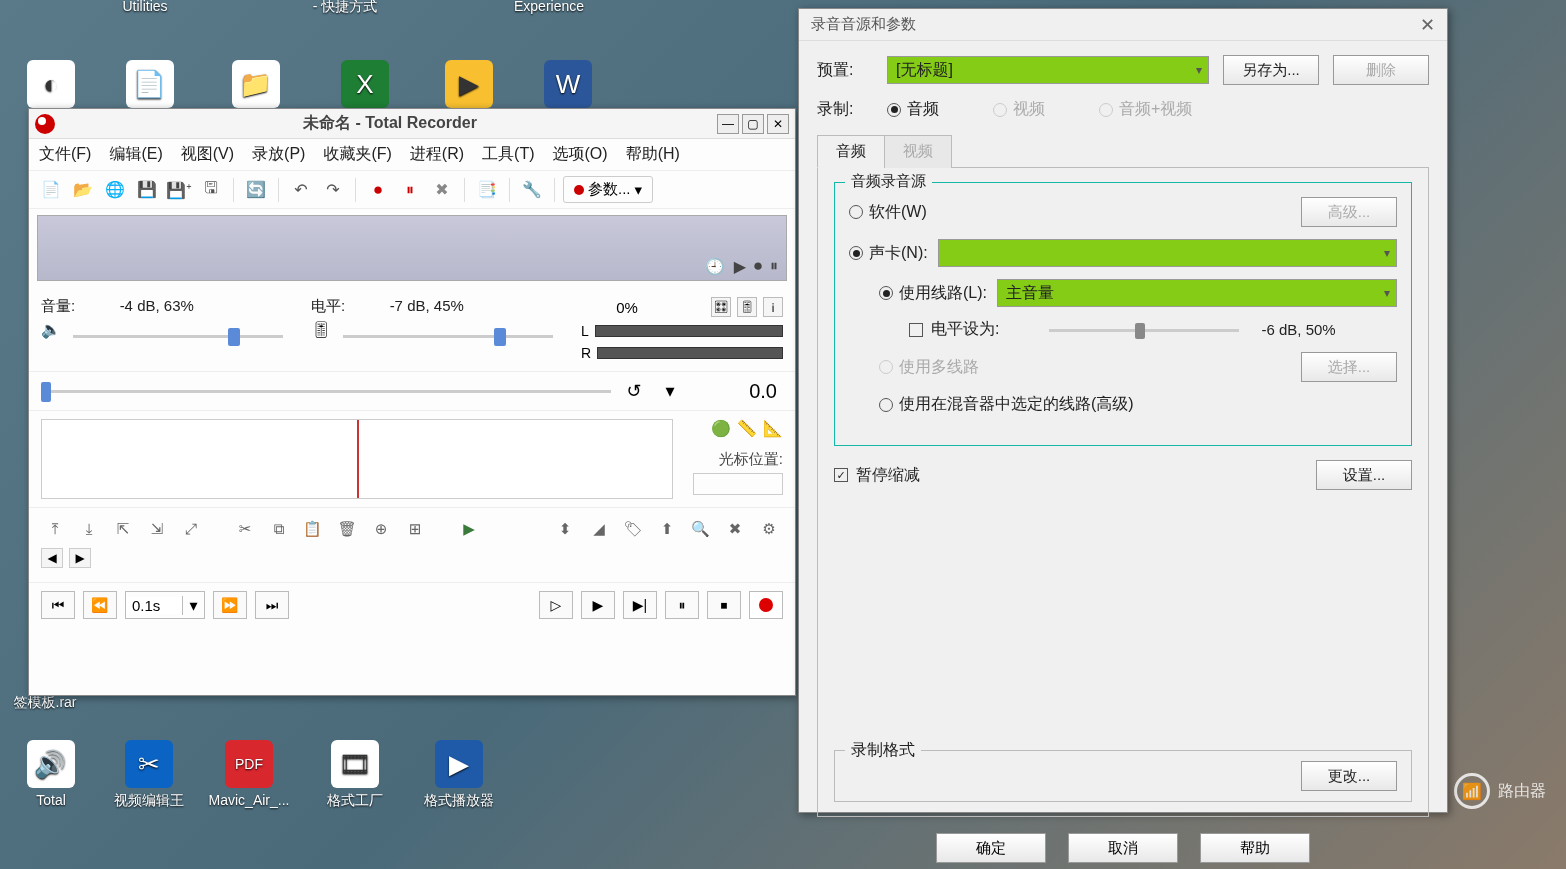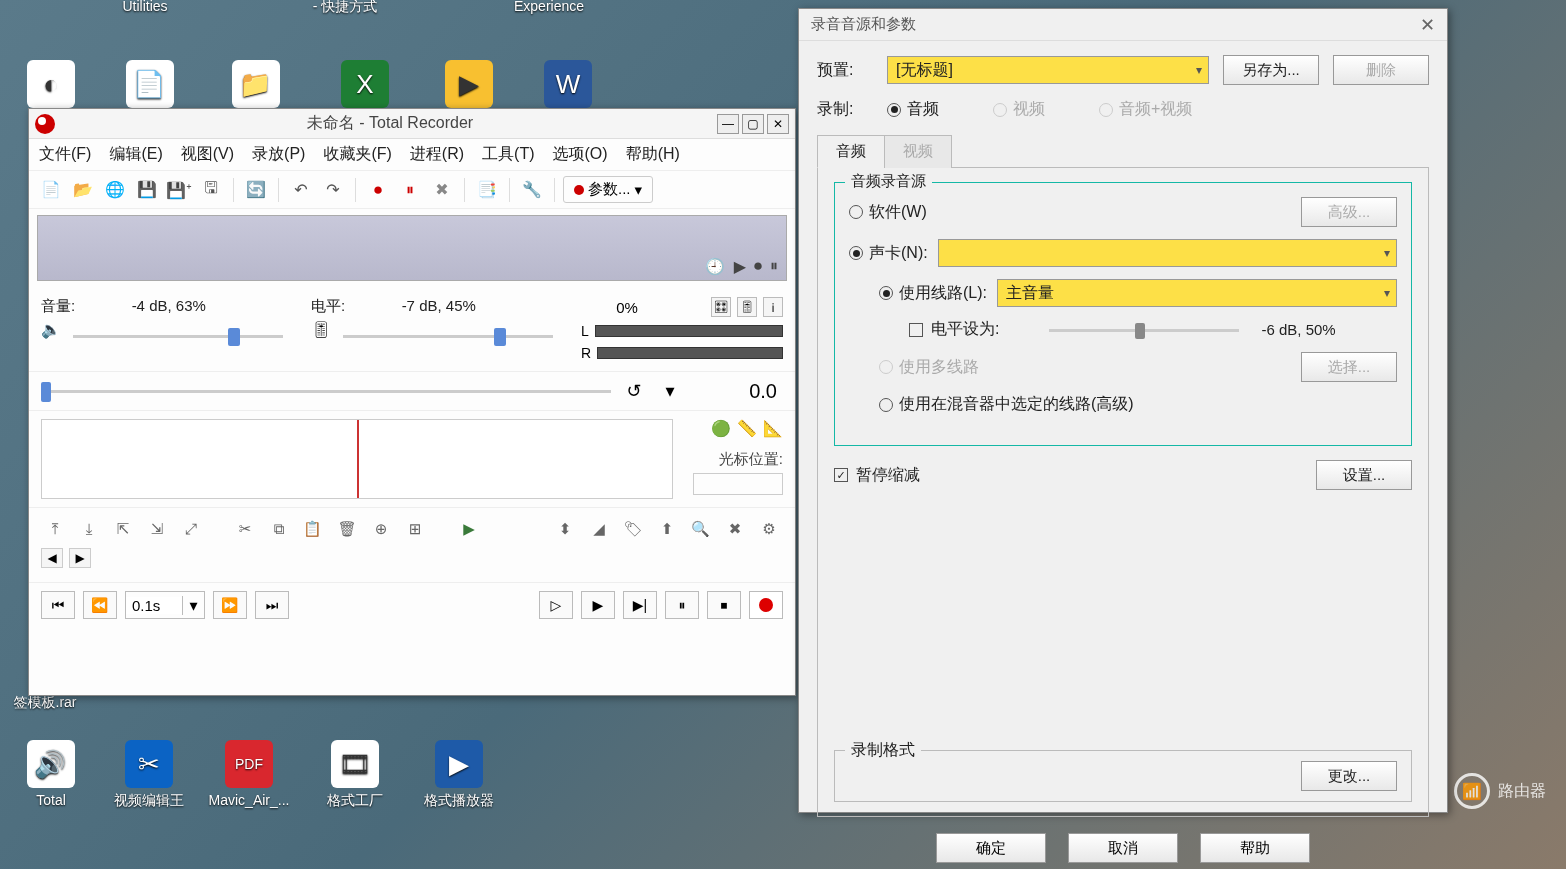--- a/index.html
+++ b/index.html
@@ -11,38 +11,38 @@
   .dicon .ibox { width: 48px; height: 48px; margin: 0 auto 4px; background: #fff; border-radius: 6px; display:flex;align-items:center;justify-content:center;font-size:26px;color:#333; }
   .watermark { position:absolute; right:20px; bottom:60px; color:#fff; opacity:.8; font-size:16px; display:flex; align-items:center; gap:8px;}
   .watermark .circle{width:36px;height:36px;border:3px solid #fff;border-radius:50%;display:flex;align-items:center;justify-content:center;}
 
   
   .win { position: absolute; background: #fff; border: 1px solid #888; box-shadow: 2px 2px 8px rgba(0,0,0,.4); }
   .win-main { left: 28px; top: 108px; width: 768px; height: 588px; background:#fdfdfd; }
   .titlebar { height: 30px; background: #f5f5f5; display: flex; align-items: center; padding: 0 6px; border-bottom:1px solid #ddd;}
   .titlebar .app-icon { width:20px;height:20px;background:#c00;border-radius:50%;margin-right:8px;position:relative;}
   .titlebar .app-icon::after{content:"";position:absolute;width:8px;height:8px;background:#fff;border-radius:50%;top:3px;left:3px;}
-  .titlebar .title { flex:1; text-align:center; font-size: 16px; color:#444; }
+  .titlebar .title { flex:1; text-align:center; font-size: 16px; color:#444;font-weight:bold; }
   .winbtns { display:flex; gap:3px;}
   .winbtn { width:22px;height:20px;border:1px solid #999;background:#eee;display:flex;align-items:center;justify-content:center;font-size:12px;cursor:pointer;}
   .menubar { height: 32px; display:flex; align-items:center; padding:6px 10px; gap:18px; font-size:16px; color:#222; border-bottom:1px solid #eee;}
   .menubar span { cursor:pointer; }
   .toolbar { height:38px; display:flex; align-items:center; padding:4px 8px; gap:4px; border-bottom:1px solid #eee;}
   .tbtn { width:28px;height:28px;display:flex;align-items:center;justify-content:center;border:1px solid transparent;border-radius:3px;font-size:16px;cursor:pointer;color:#555;}
   .tsep{width:1px;height:24px;background:#ddd;margin:0 4px;}
   .param-btn{display:flex;align-items:center;gap:4px;padding:3px 10px;border:1px solid #ccc;border-radius:3px;font-size:15px;cursor:pointer;}
   .param-btn .dot{width:10px;height:10px;background:#c00;border-radius:50%;}
 
   .wavearea{margin:6px 8px;height:66px;background:linear-gradient(#c8c8da,#b8b8cc);border:1px solid #aaa;position:relative;}
   .wave-ctrl{position:absolute;right:8px;bottom:4px;display:flex;gap:8px;font-size:16px;color:#444;}
 
   .levelpanel{display:flex;padding:10px 12px;align-items:flex-start;gap:20px;border-bottom:1px solid #eee;}
   .levblock{flex:0 0 auto;}
   .levlabel{font-size:15px;color:#222;}
-  .levval{font-size:15px;color:#222;margin-left:52px;}
+  .levval{font-size:15px;color:#222;margin-left:40px;}
   .slider{width:210px;height:20px;position:relative;margin-top:10px;}
   .slider .track{position:absolute;top:9px;left:0;right:0;height:3px;background:#ccc;}
   .slider .thumb{position:absolute;top:2px;width:12px;height:18px;background:#5a8ad8;border-radius:2px;}
   .spkicon{width:22px;height:22px;display:inline-block;margin-right:10px;vertical-align:middle;}
   .meterbox{flex:1;}
   .meterlabel{text-align:center;font-size:15px;}
   .meterrow{display:flex;align-items:center;gap:6px;font-size:14px;margin-top:6px;}
   .meter{flex:1;height:12px;background:#555;border:1px solid #333;}
   .meterend{width:110px;display:flex;justify-content:flex-end;gap:6px;}
   .miniico{width:20px;height:20px;border:1px solid #bbb;background:#f5f5f5;display:flex;align-items:center;justify-content:center;font-size:12px;}
@@ -78,21 +78,21 @@
   .stepsel .dd{width:22px;text-align:center;border-left:1px solid #bbb;}
   .tpspacer{flex:1;}
 
   
   .win-dlg { left: 798px; top: 8px; width: 650px; height: 805px; background:#f0f0f0; border:1px solid #888;}
   .dlg-title{height:32px;display:flex;align-items:center;padding:0 12px;font-size:15px;color:#555;border-bottom:1px solid #ddd;}
   .dlg-title .x{margin-left:auto;font-size:18px;color:#666;cursor:pointer;}
   .dlg-body{padding:14px 18px 0;font-size:16px;color:#222;}
   .frow{display:flex;align-items:center;gap:14px;margin-bottom:14px;}
   .flabel{width:56px;}
-  .combo{flex:1;height:28px;border:1px solid #999;background:#fde047;display:flex;align-items:center;padding:0 8px;position:relative;}
+  .combo{flex:1;height:28px;border:1px solid #999;background:#84cc16;display:flex;align-items:center;padding:0 8px;position:relative;}
   .combo .ar{position:absolute;right:6px;font-size:12px;color:#555;}
   .dbtn{min-width:96px;height:30px;border:1px solid #999;background:linear-gradient(#fff,#e8e8e8);font-size:15px;cursor:pointer;display:flex;align-items:center;justify-content:center;}
   .dbtn.disabled{color:#aaa;}
   .radio{display:inline-flex;align-items:center;gap:6px;margin-right:40px;}
   .radio .rdisk{width:14px;height:14px;border:1px solid #555;border-radius:50%;display:flex;align-items:center;justify-content:center;}
   .radio.sel .rdisk::after{content:"";width:7px;height:7px;background:#222;border-radius:50%;}
   .radio.dis{color:#aaa;}
   .radio.dis .rdisk{border-color:#ccc;}
   .tabrow{display:flex;border-bottom:1px solid #bbb;margin-bottom:0;}
   .tab{padding:6px 18px;border:1px solid #bbb;border-bottom:none;background:#f0f0f0;margin-right:-1px;position:relative;top:1px;font-size:15px;cursor:pointer;}

